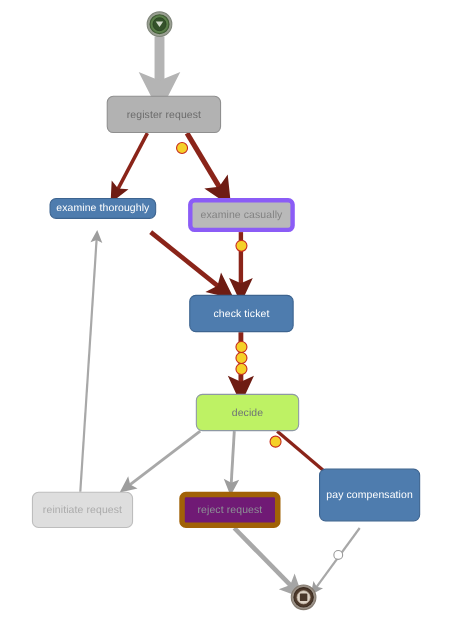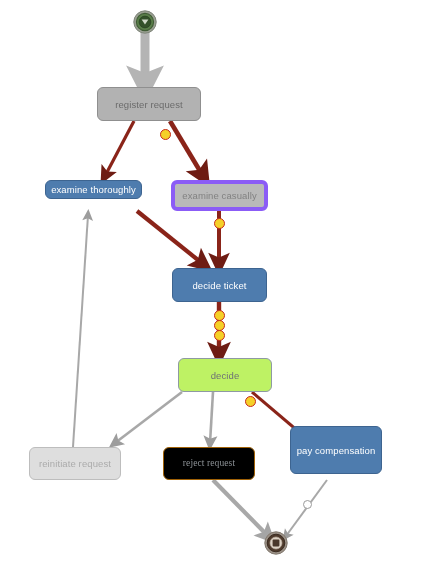--- a/index.html
+++ b/index.html
@@ -26,21 +26,21 @@
     z-index:5;
   }
   .node .lbl{pointer-events:none;padding:0 4px;}
 
   
   .fill-gray       { background:#b2b2b2; border:1px solid #8f8f8f; color:#6b6b6b; }
   .fill-gray-light { background:#b9b9b9; border:4px solid #8b5cf6; color:#828282; }
   .fill-blue       { background:#4e7cae; border:1px solid #3d6490; color:#ffffff; }
   .fill-bluegray   { background:#bef264; border:1px solid #8e99a3; color:#6d7176; }
   .fill-palest     { background:#dedede; border:1px solid #bdbdbd; color:#ababab; }
-  .fill-pale-blue  { background:#000000; border:1px solid #a16207; color:#8d9296;font-family:Liberation Serif, serif; }
+  .fill-pale-blue  { background:#701a75; border:5px solid #a16207; color:#8d9296; }
 
   
   .terminal{position:absolute;z-index:6;}
 
   
   .token{
     position:absolute;
     width:11px;height:11px;
     border-radius:50%;
     background:#f5d028;
@@ -119,21 +119,21 @@
       <div class="node fill-gray" style="left: 97px; top: 87px; width: 104px; height: 34px;">
         <span class="lbl">register request</span>
       </div>
       <div class="node fill-blue" style="left: 45px; top: 180px; width: 97px; height: 19px;">
         <span class="lbl">examine thoroughly</span>
       </div>
       <div class="node fill-gray-light" style="left: 171px; top: 180px; width: 97px; height: 31px;">
         <span class="lbl">examine casually</span>
       </div>
       <div class="node fill-blue" style="left: 172px; top: 268px; width: 95px; height: 34px;">
-        <span class="lbl">decide ticket</span>
+        <span class="lbl">check ticket</span>
       </div>
       <div class="node fill-bluegray" style="left: 178px; top: 358px; width: 94px; height: 34px;">
         <span class="lbl">decide</span>
       </div>
       <div class="node fill-palest" style="left: 29px; top: 447px; width: 92px; height: 33px;">
         <span class="lbl">reinitiate request</span>
       </div>
       <div class="node fill-pale-blue" style="left: 163px; top: 447px; width: 92px; height: 33px;">
         <span class="lbl">reject request</span>
       </div>

